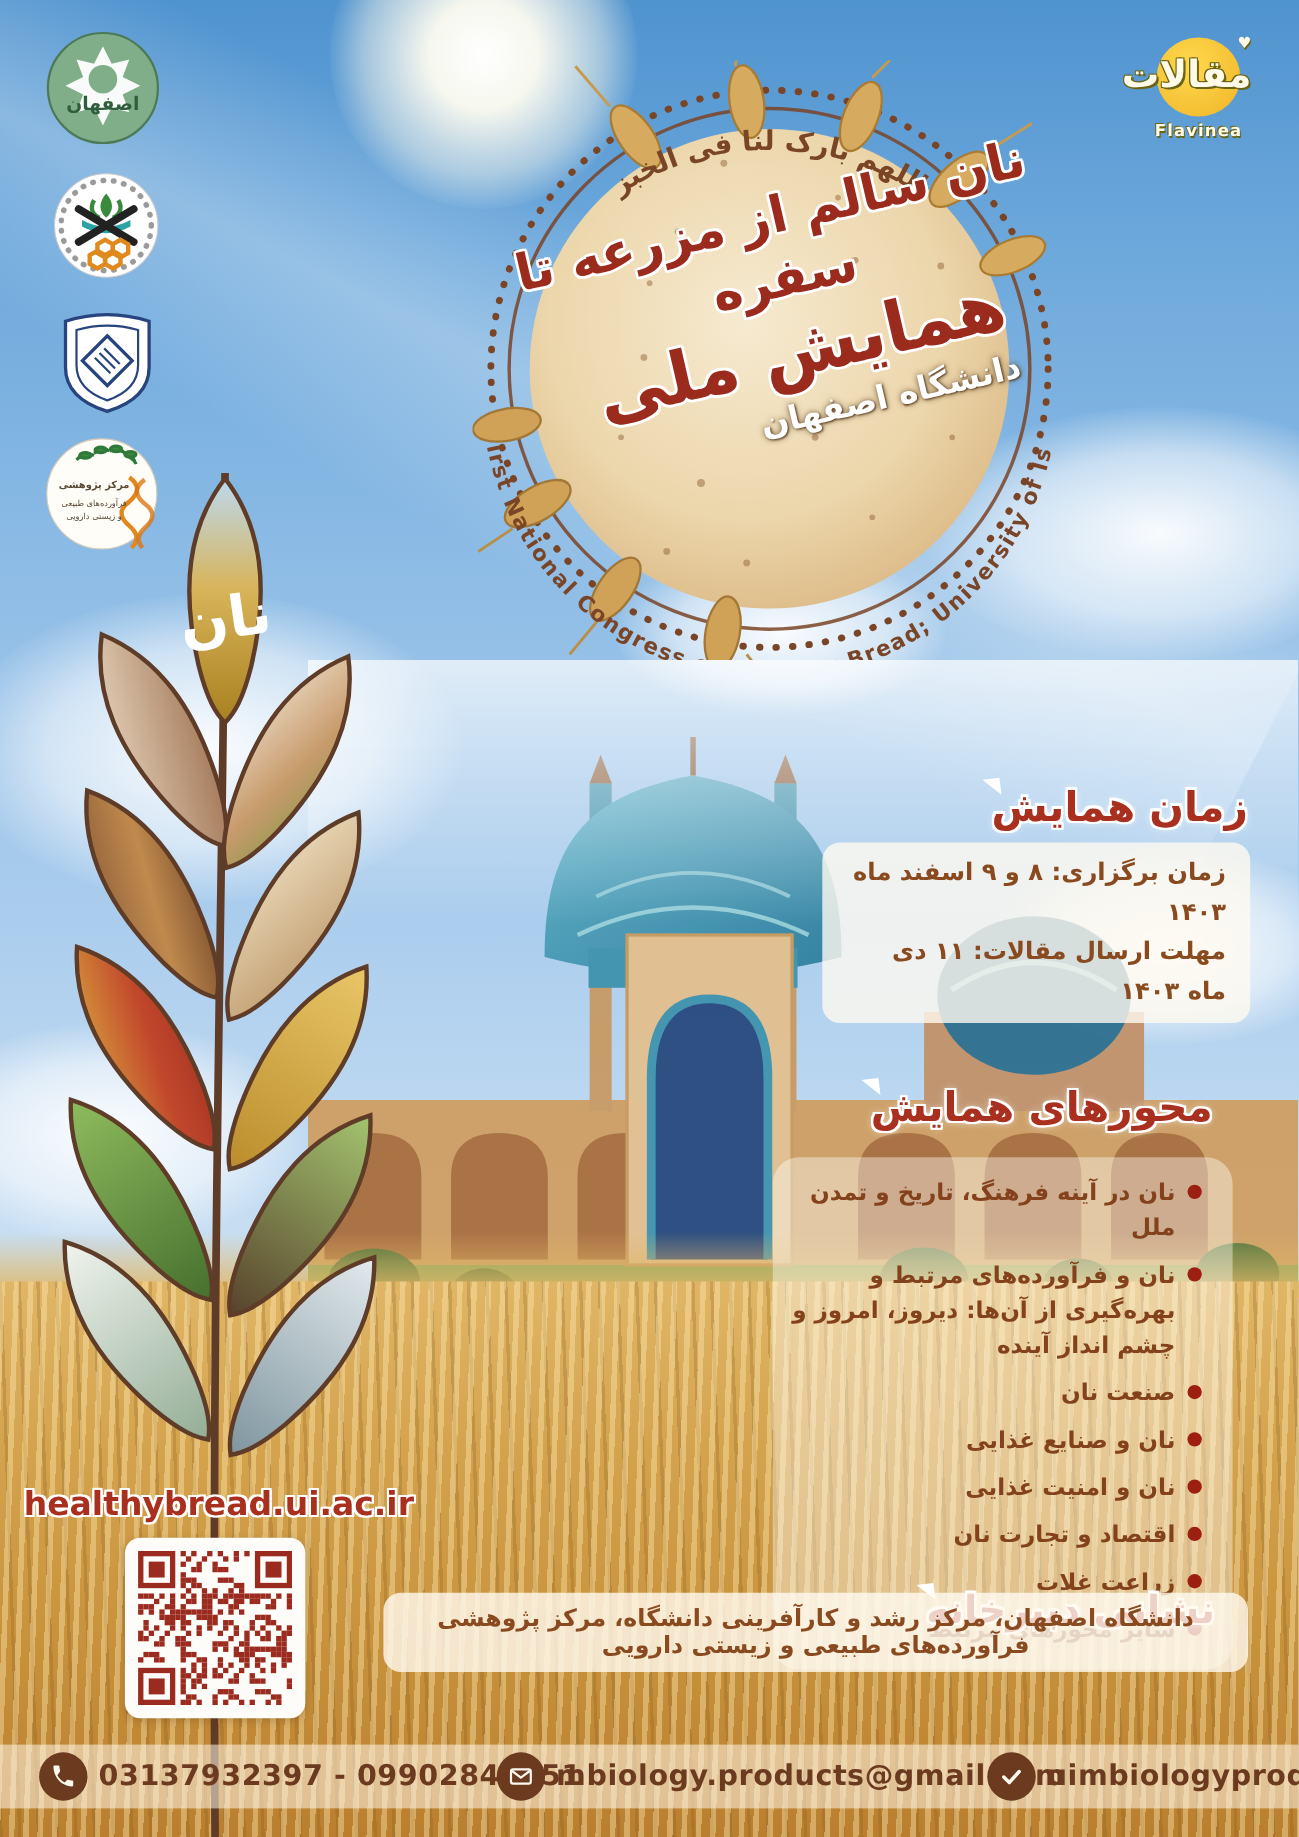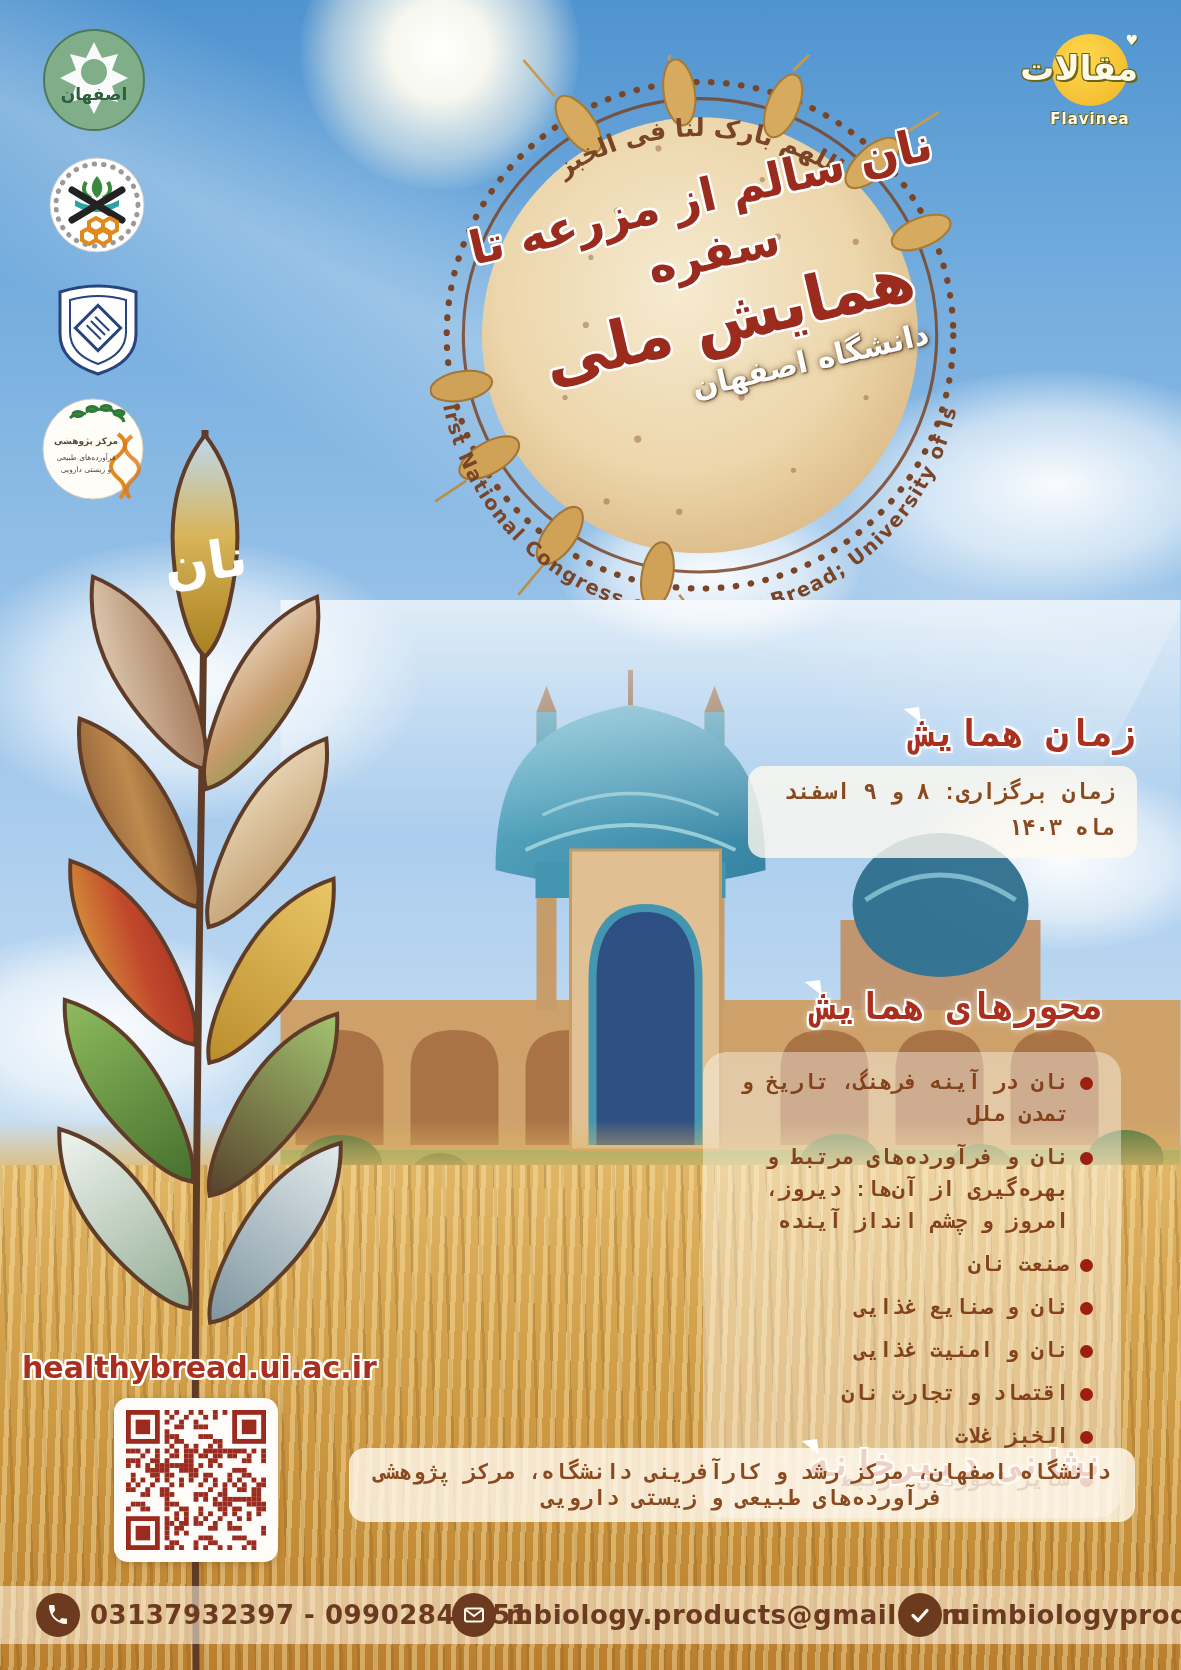--- a/index.html
+++ b/index.html
@@ -51,21 +51,21 @@
   .qr-box{left:114px;top:1398px;width:164px;height:164px;background:#fdfcf8;border-radius:14px;z-index:7;
     display:flex;align-items:center;justify-content:center;box-shadow:0 2px 8px rgba(90,50,20,.25);}
   
   .field{left:0;top:1165px;width:1181px;height:505px;z-index:5;
     background:linear-gradient(180deg,#e0b666 0%,#d4a34e 30%,#c8923c 65%,#b97f2f 100%);}
   .field::before{content:"";position:absolute;inset:0;
     background:repeating-linear-gradient(92deg,rgba(255,235,180,.40) 0 5px,rgba(255,235,180,0) 5px 13px),
                repeating-linear-gradient(88deg,rgba(120,80,25,.22) 0 3px,rgba(120,80,25,0) 3px 17px);}
   .field-fade{left:0;top:1120px;width:1181px;height:60px;z-index:5;
     background:linear-gradient(180deg,rgba(224,182,102,0) 0%,#e0b666 100%);}
-  .sec-z{z-index:7;font-family:Liberation Mono, monospace;}
+  .sec-z{z-index:7;}
   .latin{direction:ltr;font-family:"DejaVu Sans",sans-serif;}
 </style>
 </head>
 <body>
 
 <div class="poster">
 
   <div class="abs sun"></div>
   <div class="abs beam"></div>
   <div class="abs cloud" style="left:-40px;top:540px;width:460px;height:280px;"></div>
@@ -324,35 +324,36 @@
     </g>
     <text x="205" y="580" text-anchor="middle" font-size="52" font-weight="bold" fill="#ffffff" transform="rotate(-8 205 560)">نان</text>
   </svg>
 
   <div class="abs red-head sec-z" style="right:46px;top:712px;font-size:37px;">
     <span class="tail"></span>
     <span>زمان همایش</span>
   </div>
   <div class="abs frost-strong sec-z" style="right:44px;top:766px;width:345px;padding:10px 22px;">
     <div class="brown-text" style="font-size:22px;line-height:36px;text-align:right;">زمان برگزاری: ۸ و ۹ اسفند ماه ۱۴۰۳</div>
+    <div class="brown-text" style="font-size:22px;line-height:36px;text-align:right;">مهلت ارسال مقالات: ۱۱ دی ماه ۱۴۰۳</div>
   </div>
 
   <div class="abs red-head sec-z" style="right:78px;top:985px;font-size:37px;text-align:right;">
     <span class="tail"></span>
     <span>محورهای همایش</span>
   </div>
   <div class="abs frost sec-z" style="right:60px;top:1052px;width:418px;min-height:350px;">
     <ul class="themes-list">
       <li>نان در آینه فرهنگ، تاریخ و تمدن ملل</li>
       <li>نان و فرآورده‌های مرتبط و بهره‌گیری از آن‌ها: دیروز، امروز و چشم انداز آینده</li>
       <li>صنعت نان</li>
       <li>نان و صنایع غذایی</li>
       <li>نان و امنیت غذایی</li>
       <li>اقتصاد و تجارت نان</li>
-      <li>الخبز غلات</li>
+      <li>زراعت غلات</li>
       <li>سایر محورهای مرتبط</li>
     </ul>
   </div>
 
   <div class="abs red-head sec-z" style="right:76px;top:1444px;font-size:35px;">
     <span class="tail"></span>
     <span>نشانی دبیرخانه</span>
   </div>
   <div class="abs frost-strong sec-z" style="right:46px;top:1448px;width:746px;padding:11px 20px;text-align:center;margin-left:17px;">
     <span class="brown-text" style="font-size:21.5px;">دانشگاه اصفهان، مرکز رشد و کارآفرینی دانشگاه، مرکز پژوهشی فرآورده‌های طبیعی و زیستی دارویی</span>

